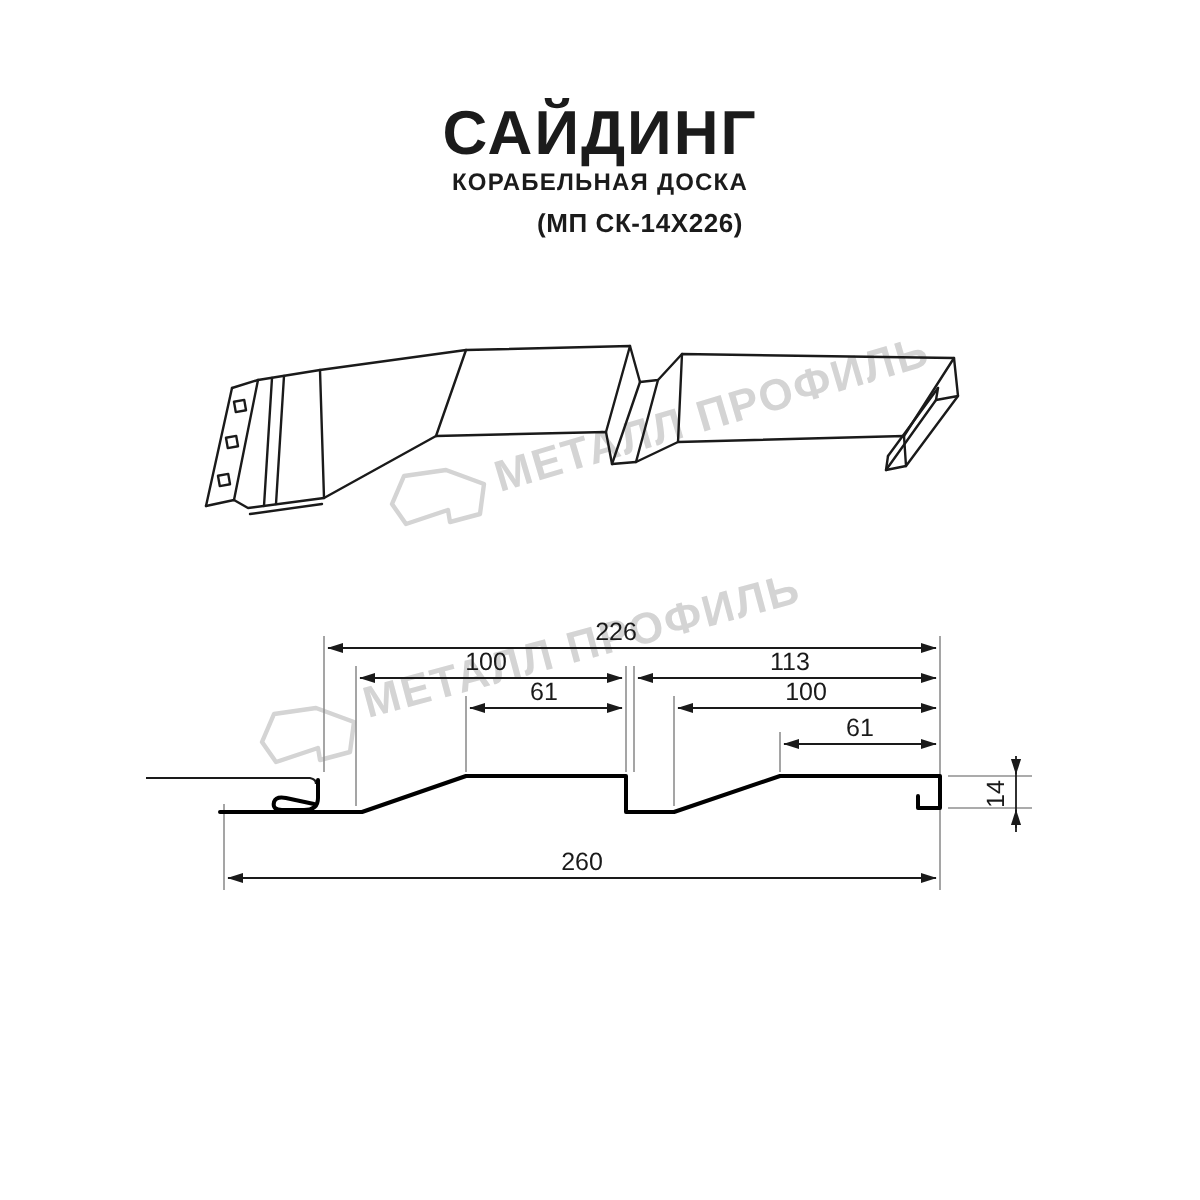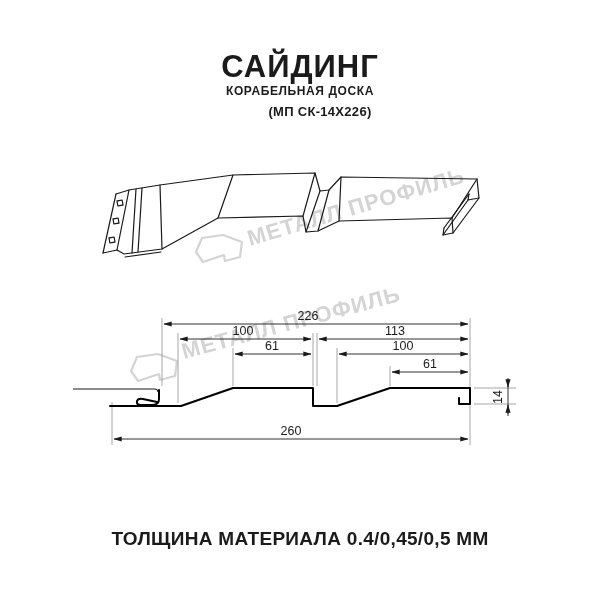--- a/index.html
+++ b/index.html
@@ -119,14 +119,13 @@
 
       <path d="M73,389 L155,389 Q158,389.5 158,392" stroke="#1a1a1a" stroke-width="1.1" fill="none"></path>
 
       <g stroke="#000000" stroke-width="2" fill="none" stroke-linejoin="round" stroke-linecap="round">
         <path d="M159,390 L159,399 Q159,405 152,405 L141,405 Q136,405 137,401 Q138,398 143,399 L157,402"></path>
         <path d="M110,406 L181,406 L233,388 L313,388 L313,406 L337,406 L390,388 L470,388 L470,404 L459,404 L459,398"></path>
       </g>
     </g>
   </svg>
 
-  <div id="thickness">ТОЛЩИНА МАТЕРИАЛА 0.4/0,45/0,5 ММ</div>
 </div>
 
 </body></html>

